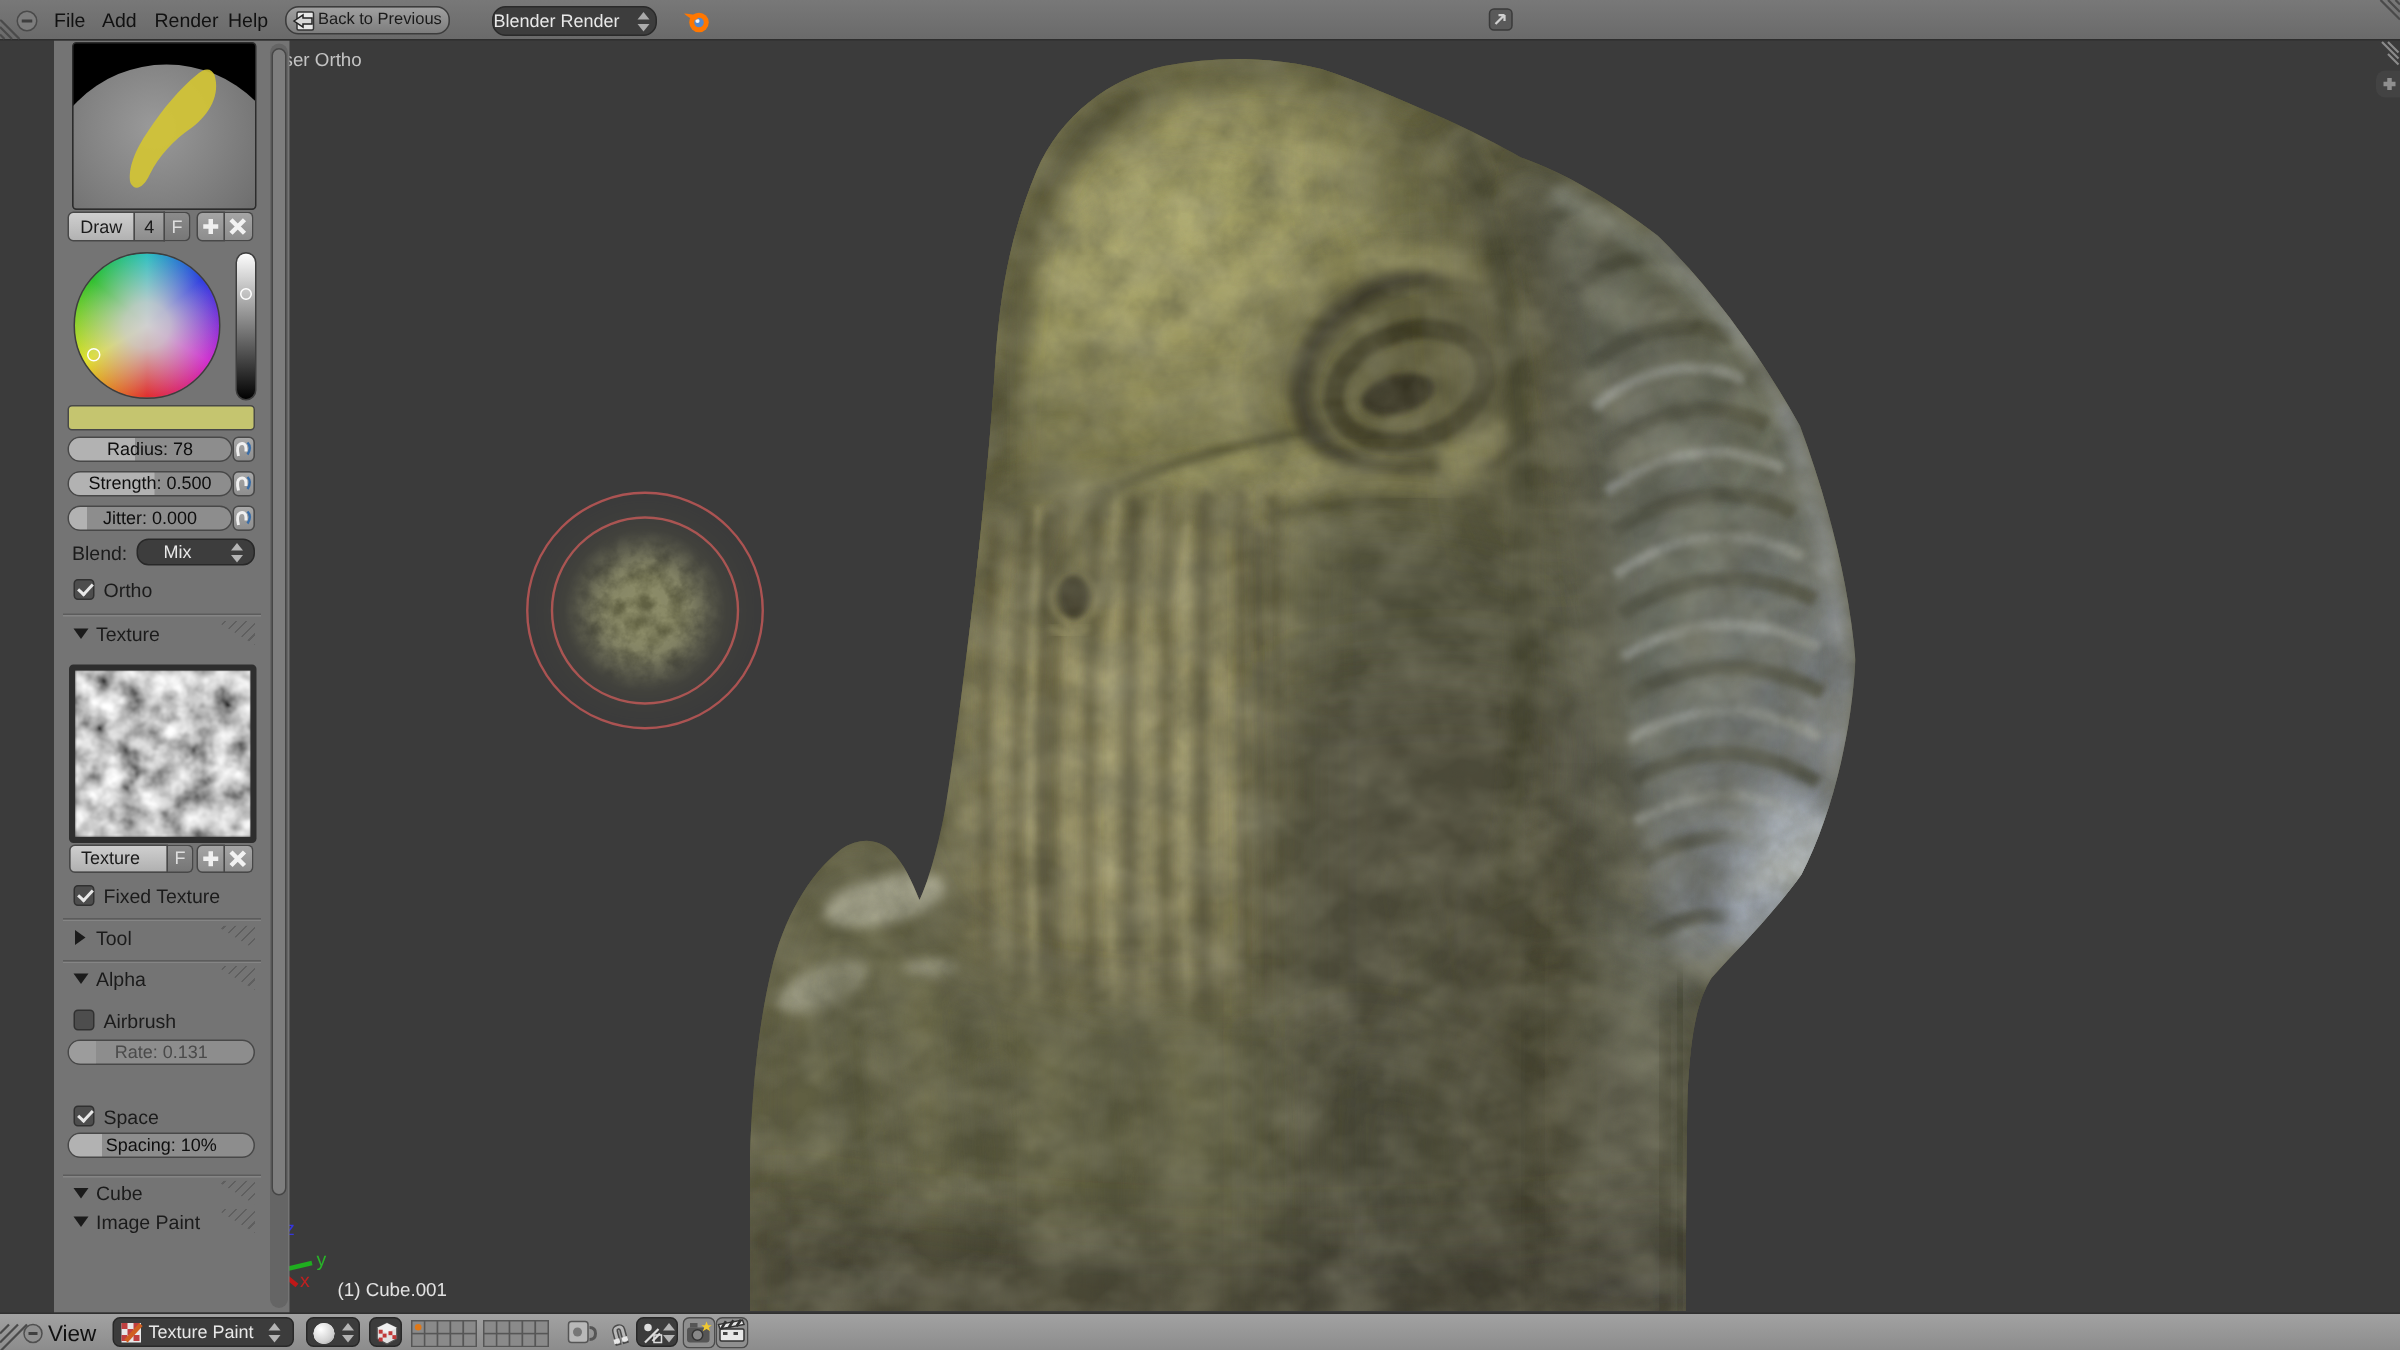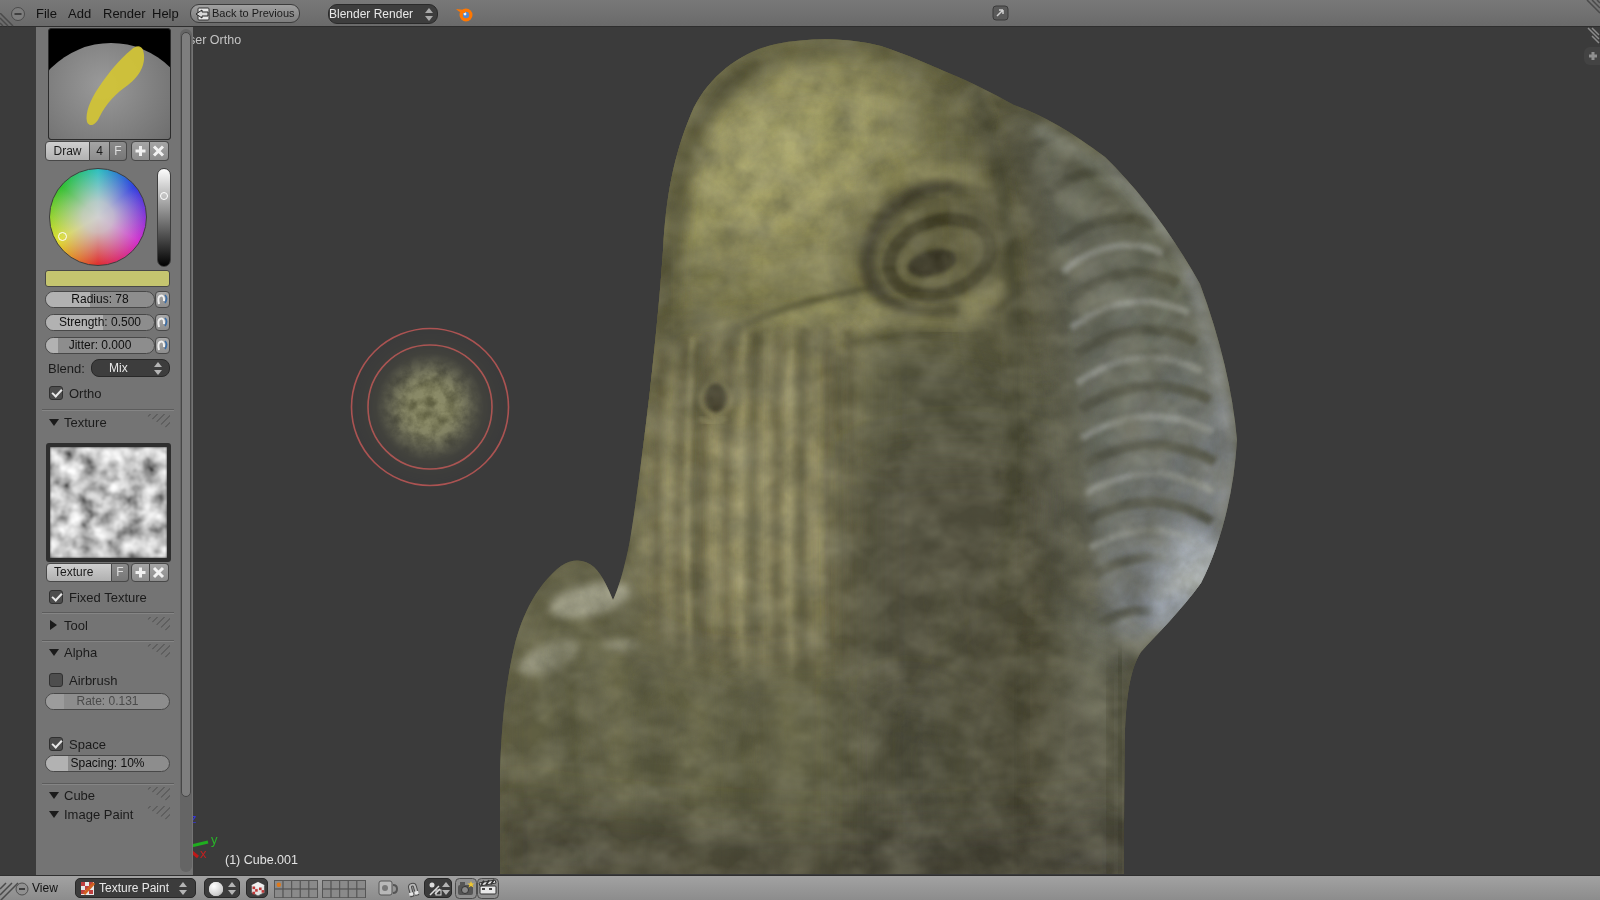--- a/index.html
+++ b/index.html
@@ -504,21 +504,21 @@
 </div>
 
 <div id="botbar">
   <svg class="abs" style="left:0;top:5px" width="20" height="20">
     <path d="M0,18 L18,0 M0,12 L12,0 M0,6 L6,0" stroke="#4a4a4a" stroke-width="1.5" transform="translate(0,2)"></path>
   </svg>
   <svg class="abs" style="left:15px;top:6px" width="15" height="15">
     <circle cx="7" cy="7" r="6" fill="#909090" stroke="#4f4f4f"></circle>
       <rect x="4" y="6" width="6" height="2" fill="#3f3f3f"></rect>
   </svg>
-  <div class="abs" style="left:32px;top:5px;font-size:12px;color:#111">View</div>
+  <div class="abs" style="left:32px;top:5px;font-size:15px;color:#111">View</div>
   <div class="dk" style="left:75px;top:2px;width:121px;height:20px">
     <svg class="abs" style="left:4px;top:2px" width="16" height="16">
       <rect x="1" y="1" width="13" height="13" fill="#e8e8e8"></rect>
       <rect x="1" y="1" width="4" height="4" fill="#c04040"></rect>
         <rect x="9" y="1" width="4" height="4" fill="#c04040"></rect>
       <rect x="5" y="5" width="4" height="4" fill="#c04040"></rect>
         <rect x="1" y="9" width="4" height="4" fill="#c04040"></rect>
       <rect x="9" y="9" width="4" height="4" fill="#c04040"></rect>
       <path d="M14,2 L4,13" stroke="#d06020" stroke-width="3"></path>
     </svg>

